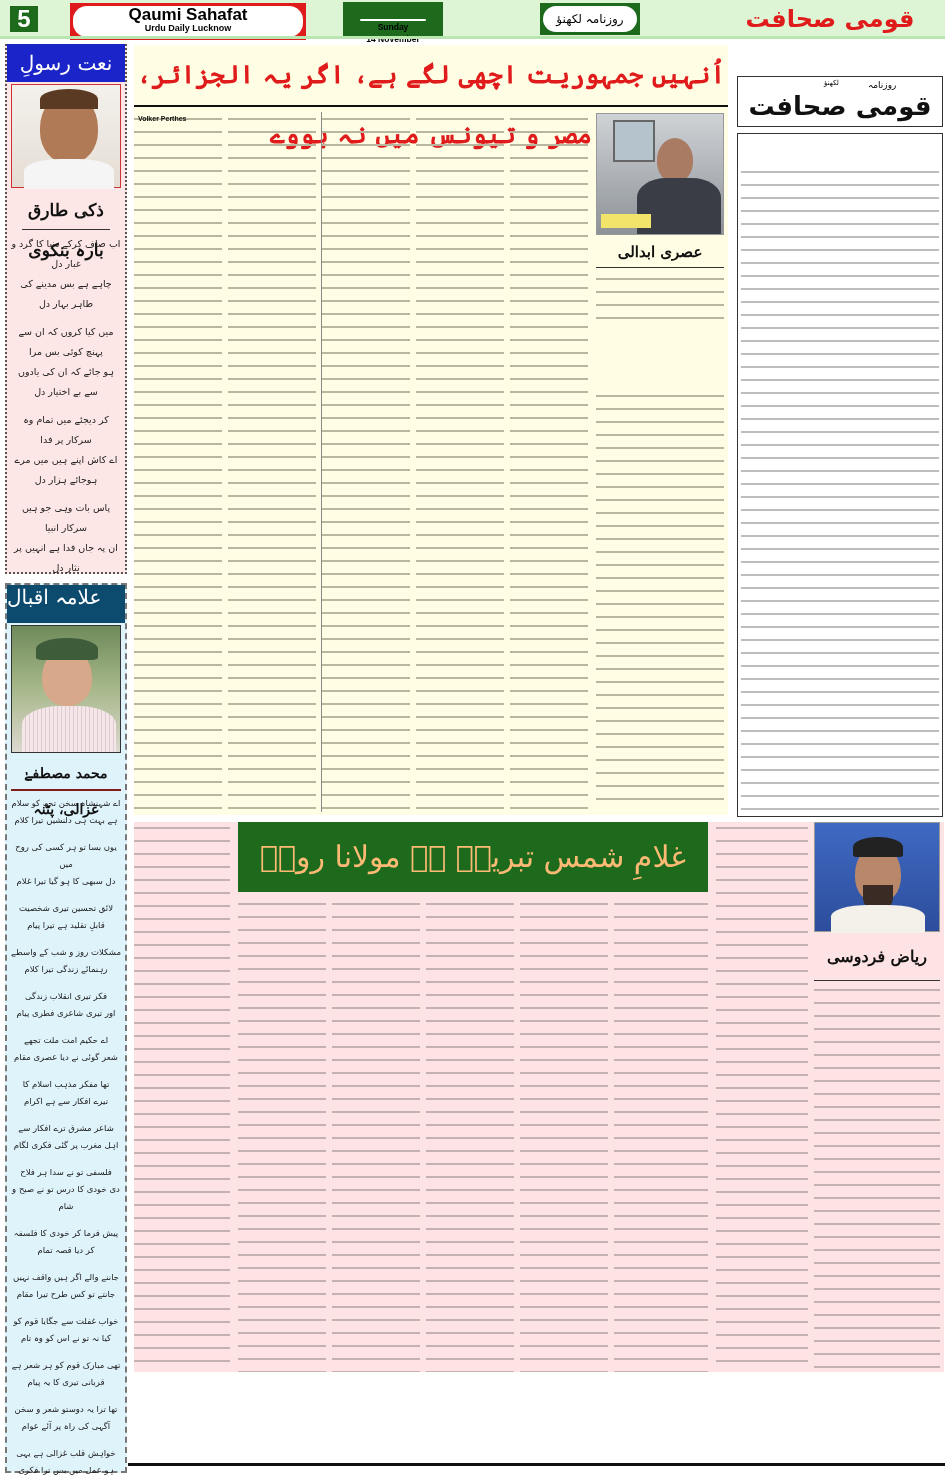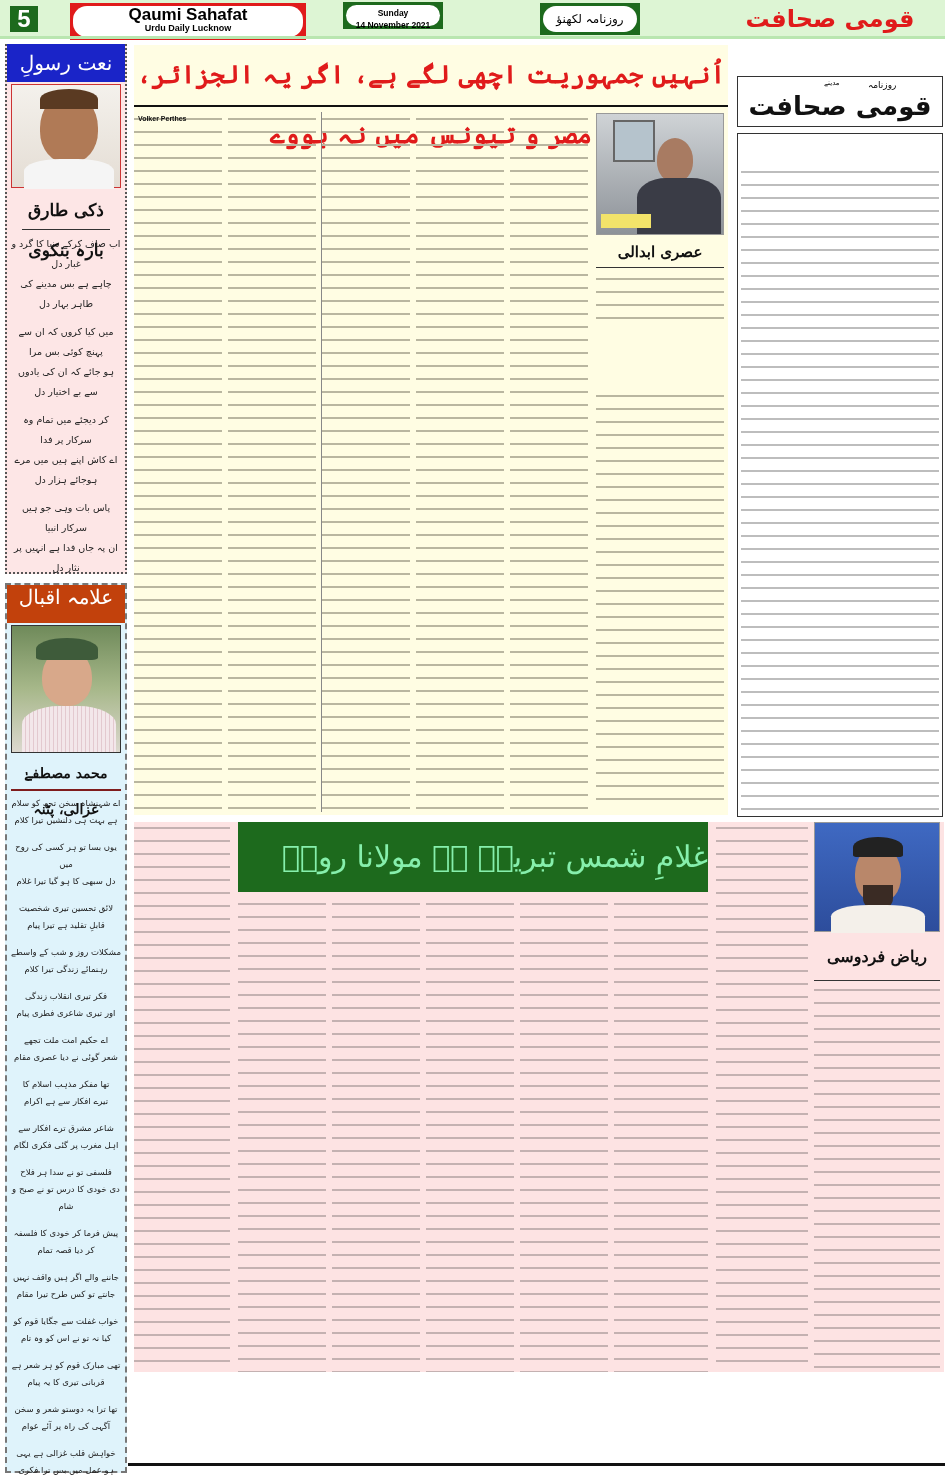--- a/index.html
+++ b/index.html
@@ -5,34 +5,34 @@
 *{box-sizing:border-box;margin:0;padding:0}
 body{width:945px;height:1478px;background:#fff;font-family:"DejaVu Sans",sans-serif;position:relative;overflow:hidden}
 .abs{position:absolute}
 
 #mast{left:0;top:0;width:945px;height:36px;background:#ddf5d4}
 .pgnum{left:10px;top:6px;width:28px;height:26px;background:#1d6a1d;color:#fff;font:bold 24px "Liberation Sans",sans-serif;text-align:center;line-height:26px}
 .engbox{left:70px;top:3px;width:236px;height:37px;background:#e01b1b;padding:3px}
 .engbox .pill{width:100%;height:100%;background:#fff;border-radius:14px;text-align:center}
 .engbox .t1{font:bold 17px "Liberation Sans",sans-serif;line-height:16px;display:block;padding-top:1px}
 .engbox .t2{font:bold 9px "Liberation Sans",sans-serif;display:block;line-height:10px}
-.datebox{left:343px;top:2px;width:100px;height:27px;background:#1d6a1d;padding:3px}
+.datebox{left:343px;top:2px;width:100px;height:33px;background:#1d6a1d;padding:17px}
 .datebox .pill{width:100%;height:100%;background:#fff;border-radius:12px;text-align:center;font:bold 8.5px "Liberation Sans",sans-serif;line-height:12px;padding-top:2px}
 .rozbox{left:540px;top:3px;width:100px;height:32px;background:#1d6a1d;padding:3px}
 .rozbox .pill{width:100%;height:100%;background:#fff;border-radius:13px;text-align:center;font:12px "DejaVu Sans",sans-serif;line-height:26px}
 .urdutitle{left:740px;top:5px;width:180px;height:28px;color:#e01b1b;font:bold 24px "DejaVu Sans",sans-serif;text-align:center;line-height:28px}
 
 .lbanner{background:#1a24c8;color:#fff;text-align:center;font:20px "DejaVu Serif",serif}
 .photo{background:linear-gradient(180deg,#e8e3da,#c8b8a8);border:1px solid #c33}
 .face{border-radius:50% 50% 45% 45%;background:#b07a56}
 .poet{text-align:center;font:bold 17px "DejaVu Serif",serif;color:#111}
 .verse{font:9.5px "DejaVu Sans",sans-serif;color:#222;text-align:center;line-height:20px;direction:rtl}
 .textfill{color:#333;font:7.5px "DejaVu Sans",sans-serif;line-height:13px;direction:rtl;text-align:justify;overflow:hidden}
 .headline{color:#e01b1b;font:bold 26px "DejaVu Serif",serif;text-align:center;direction:rtl}
-.greenbanner{background:#1d6a1d;color:#86efac;text-align:right;font:32px "DejaVu Serif",serif;direction:rtl}
+.greenbanner{background:#1d6a1d;color:#fdba74;text-align:center;font:32px "DejaVu Serif",serif;direction:rtl}
 </style>
 </head>
 <body>
 
 <div id="mast" class="abs">
   <div class="abs pgnum">5</div>
   <div class="abs engbox">
     <div class="pill">
       <span class="t1">Qaumi Sahafat</span>
       <span class="t2">Urdu Daily Lucknow</span>
@@ -81,21 +81,21 @@
     <div>آقا کریم کا کرو قد تذکرہ</div>
     <div>اے دوستو ہے آج بہت بے قرار دل</div>
     <div style="height:8px"></div>
     <div>یہ دین کے بجائے جو دنیا پہ ہو مرا</div>
     <div>سرکار آپ سے ہے بہت شرمسار دل</div>
     <div>☆☆☆☆☆</div>
   </div>
 </div>
 
 <div class="abs" style="left:5px;top:583px;width:122px;height:890px;background:#dff3fb;border:2px dashed #777">
-  <div style="height:38px;line-height:38px;background:#c2410c;color:#fff;text-align:center;font:20px 'DejaVu Serif',serif">علامہ اقبال</div>
+  <div style="height:38px;line-height:38px;background:#0c4a6e;color:#fff;font:20px 'DejaVu Serif',serif">علامہ اقبال</div>
   <div style="position:relative;height:128px;margin:2px 4px;background:linear-gradient(180deg,#6f8a5a,#a7b88a 50%,#dcd8cf);border:1px solid #333">
     <div style="position:absolute;left:30px;top:22px;width:50px;height:58px;border-radius:50% 50% 45% 45%;background:#d8a88a"></div>
     <div style="position:absolute;left:24px;top:12px;width:62px;height:22px;border-radius:50% 50% 10% 10%;background:#3e5b3a"></div>
     <div style="position:absolute;left:10px;top:80px;width:94px;height:46px;border-radius:40% 40% 0 0;background:repeating-linear-gradient(90deg,#f3e7ea 0 3px,#e3c9cf 3px 4px)"></div>
   </div>
   <div class="poet" style="height:36px;line-height:36px;border-bottom:2px solid #7f1d1d;margin:0 4px;font-size:14px">محمد مصطفےٰ غزالی، پٹنہ</div>
   <div class="verse" style="padding:4px 2px;line-height:17px;font-size:8.5px">
     <div>اے شہنشاہ سخن تجھ کو سلام</div>
     <div>ہے بہت ہی دلنشیں تیرا کلام</div>
     <div style="height:10px"></div>
@@ -161,21 +161,21 @@
     <div style="position:absolute;left:4px;top:100px;width:50px;height:14px;background:#f2e36a"></div>
   </div>
   <div class="abs poet" style="left:462px;top:192px;width:128px;height:30px;line-height:30px;font-size:15px">عصری ابدالی</div>
   <div class="abs" style="left:462px;top:222px;width:128px;height:1px;background:#333"></div>
   <div class="abs textfill" style="left:462px;top:228px;width:128px;height:48px;background:repeating-linear-gradient(180deg,transparent 0 5px,#b9b6a0 5px 7px,transparent 7px 13px)"></div>
   <div class="abs textfill" style="left:462px;top:345px;width:128px;height:420px;background:repeating-linear-gradient(180deg,transparent 0 5px,#b9b6a0 5px 7px,transparent 7px 13px)"></div>
 </div>
 
 <div class="abs" style="left:737px;top:76px;width:206px;height:51px;border:1px solid #333;background:#fff">
   <div class="abs" style="left:130px;top:3px;font:9px 'DejaVu Sans',sans-serif">روزنامہ</div>
-  <div class="abs" style="left:86px;top:2px;font:7px 'DejaVu Sans',sans-serif">مدینے</div>
+  <div class="abs" style="left:86px;top:2px;font:7px 'DejaVu Sans',sans-serif">لکھنؤ</div>
   <div class="abs" style="left:0;top:14px;width:204px;text-align:center;font:bold 26px 'DejaVu Sans',sans-serif;color:#111">قومی صحافت</div>
 </div>
 
 <div class="abs" style="left:737px;top:133px;width:206px;height:684px;border:1px solid #333;background:#fff">
   <div class="abs textfill" style="left:3px;top:32px;width:198px;height:646px;background:repeating-linear-gradient(180deg,transparent 0 5px,#bdbdbd 5px 7px,transparent 7px 13px)"></div>
 </div>
 
 <div class="abs" style="left:134px;top:822px;width:810px;height:550px;background:#fde3e3">
   <div class="abs textfill" style="left:0;top:0;width:96px;height:550px;background:repeating-linear-gradient(180deg,transparent 0 5px,#c4b1b1 5px 7px,transparent 7px 13px)"></div>
   <div class="abs greenbanner" style="left:104px;top:0;width:470px;height:70px;line-height:70px;font-size:30px">غلامِ شمس تبریزؒ ۔۔ مولانا رومؒ</div>

